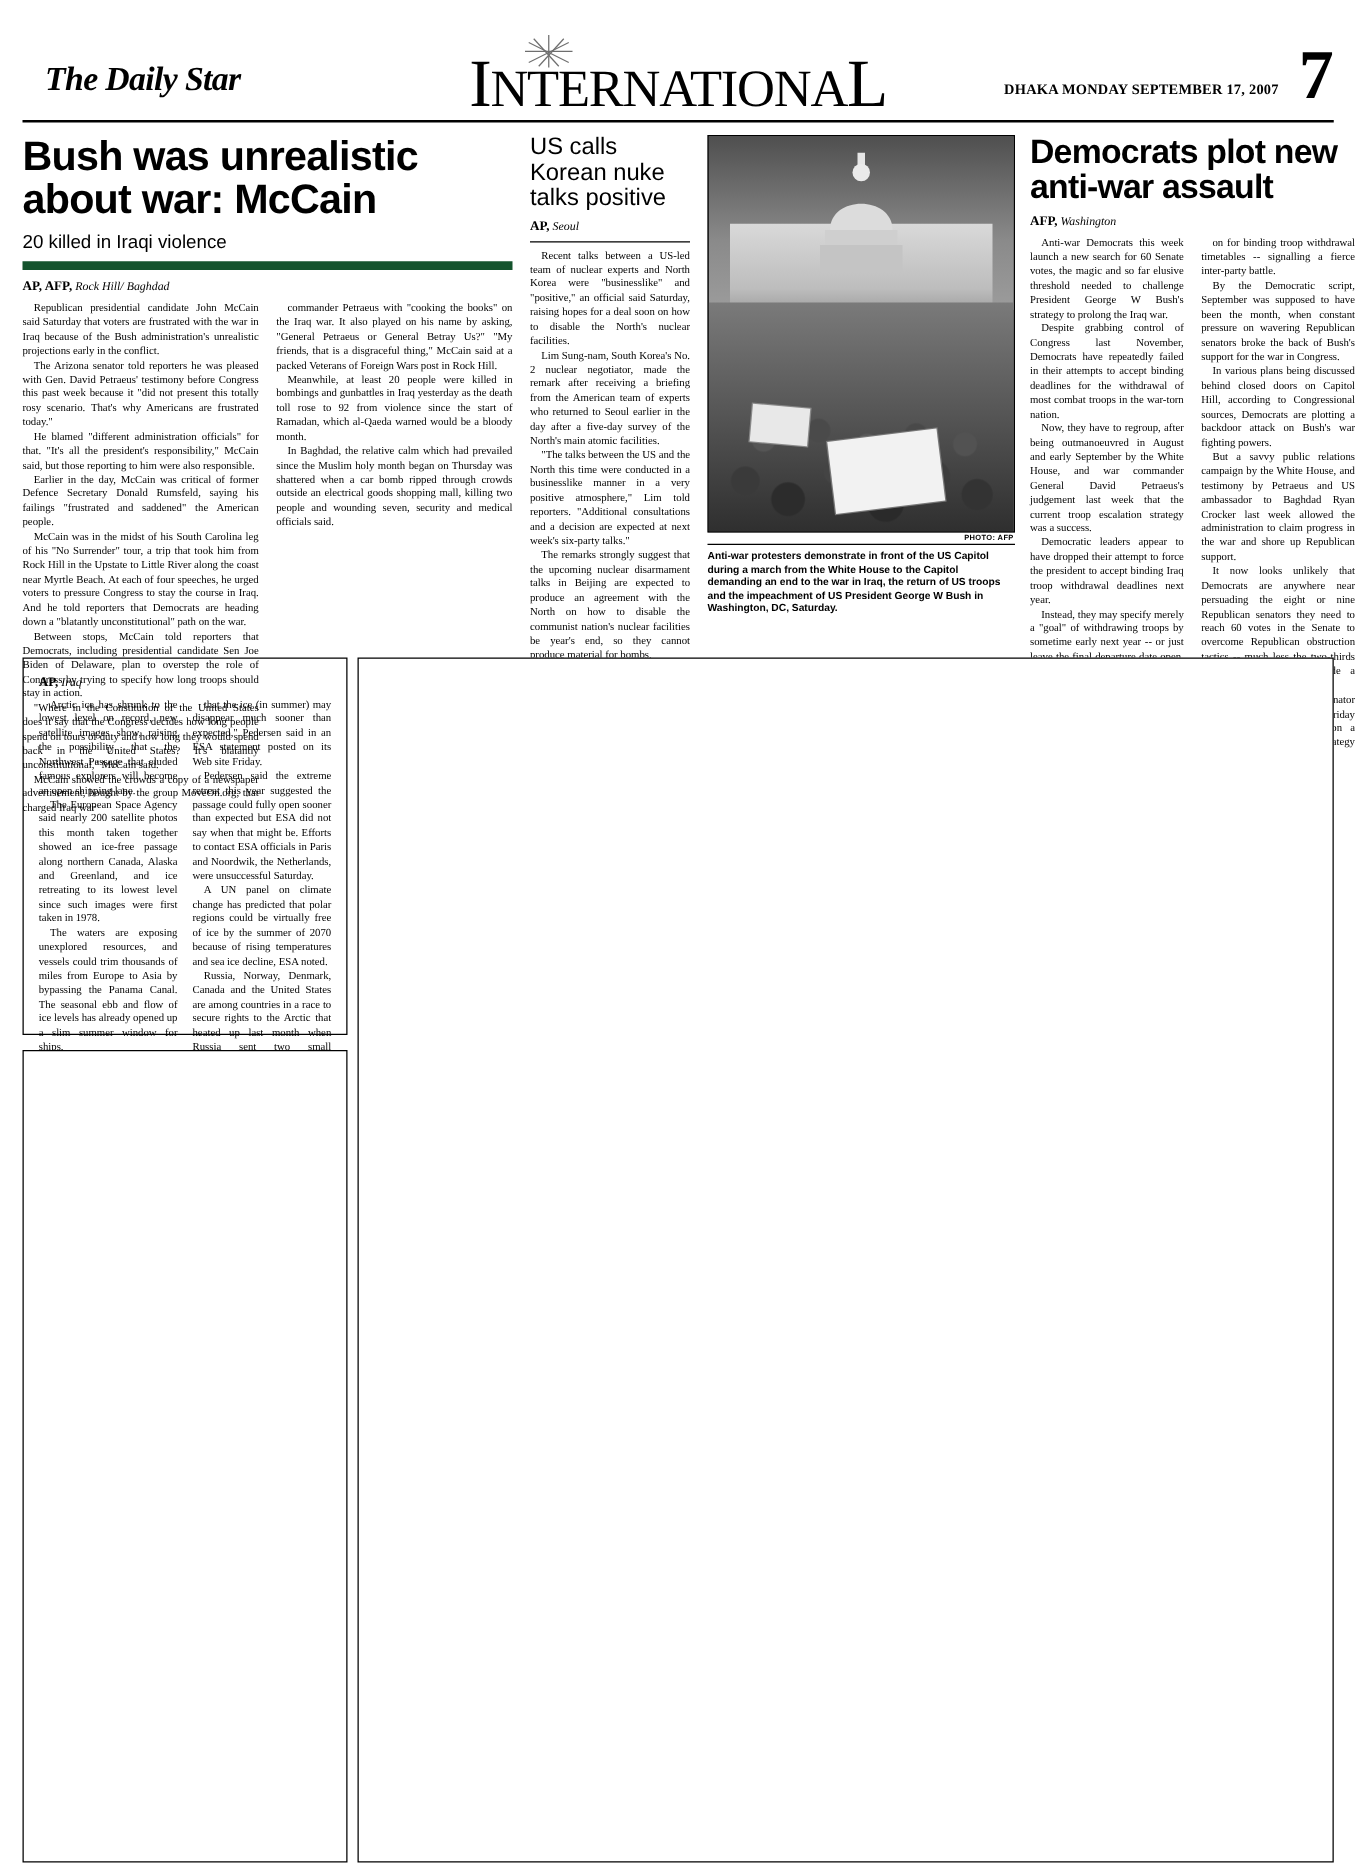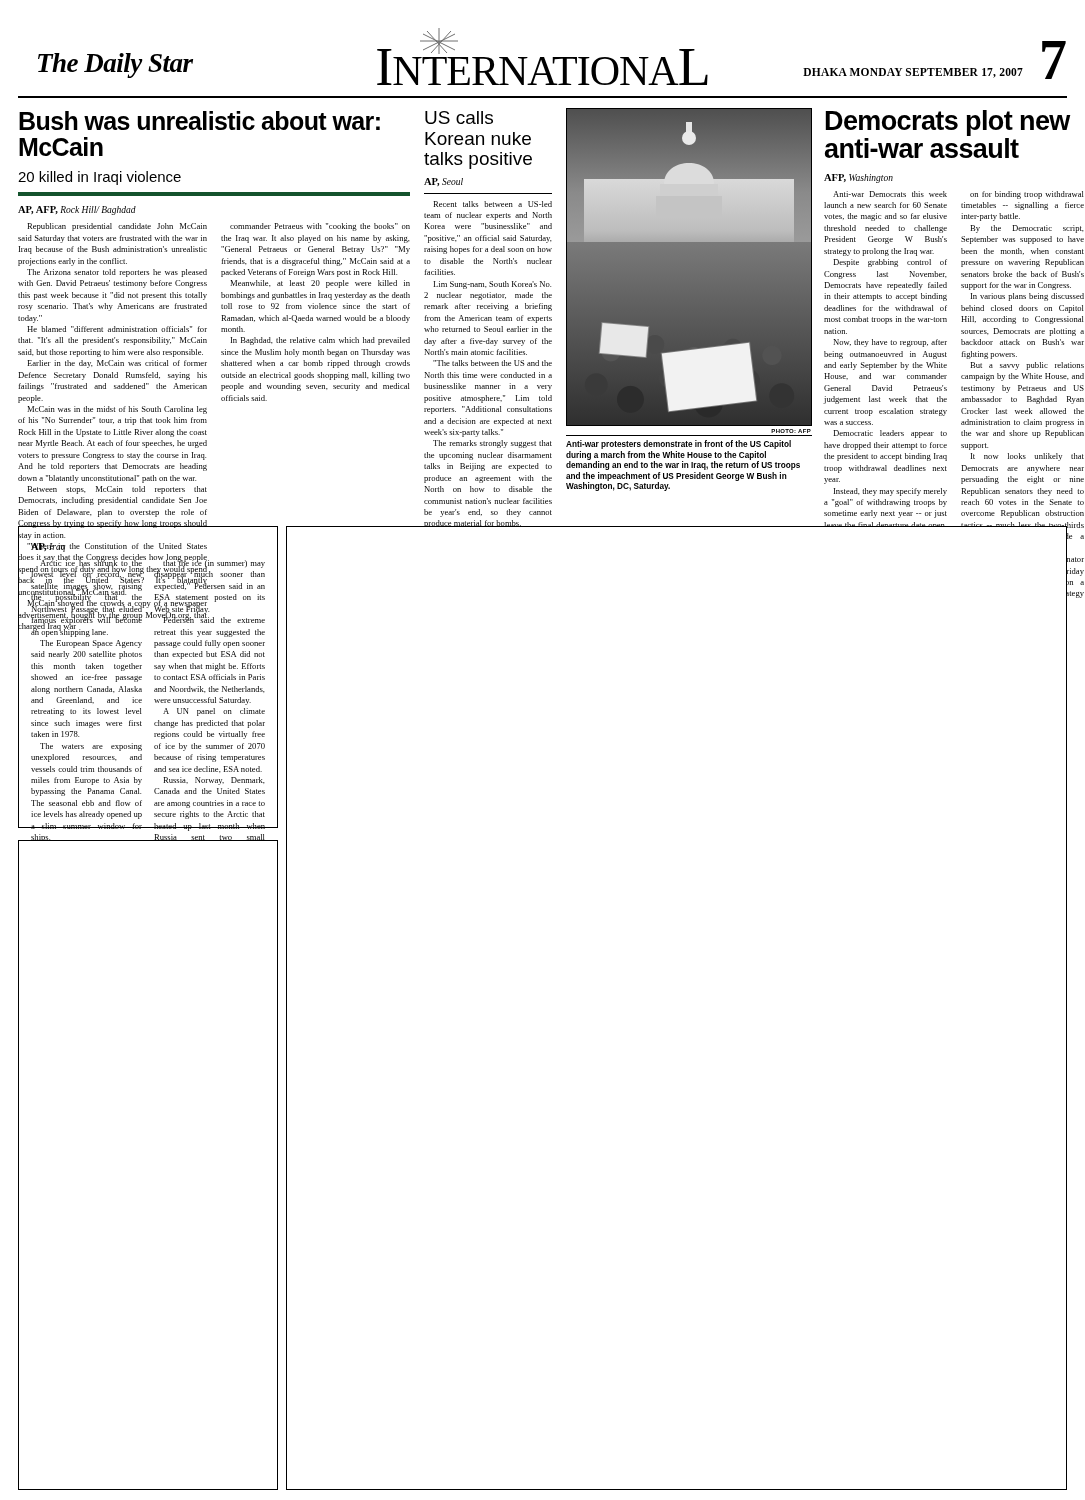--- a/index.html
+++ b/index.html
@@ -63,32 +63,32 @@
     position:relative;
     margin:10px 18px 0 18px;
     height:392px;
   }
 
   .col{position:absolute;top:0;}
 
   .hl-main{
     font-family:"Liberation Sans", sans-serif;
     font-weight:700;
-    font-size:25px;
+    font-size:33px;
     line-height:1.04;
     letter-spacing:-0.6px;
     margin:0 0 8px 0;
   }
   .subhl{
     font-family:"Liberation Sans", sans-serif;
     font-size:15px;
     line-height:1.15;
     margin:0 0 8px 0;
     padding-bottom:7px;
-    border-bottom:4px solid #14532d;
+    border-bottom:7px solid #14532d;
   }
   .byline{
     font-family:"Liberation Serif", serif;
     font-size:9.5px;
     margin:0 0 6px 0;
   }
   .byline .ag{font-weight:700;font-variant:small-caps;font-size:10.5px;}
   .byline .loc{font-style:italic;}
 
   .body-col{

